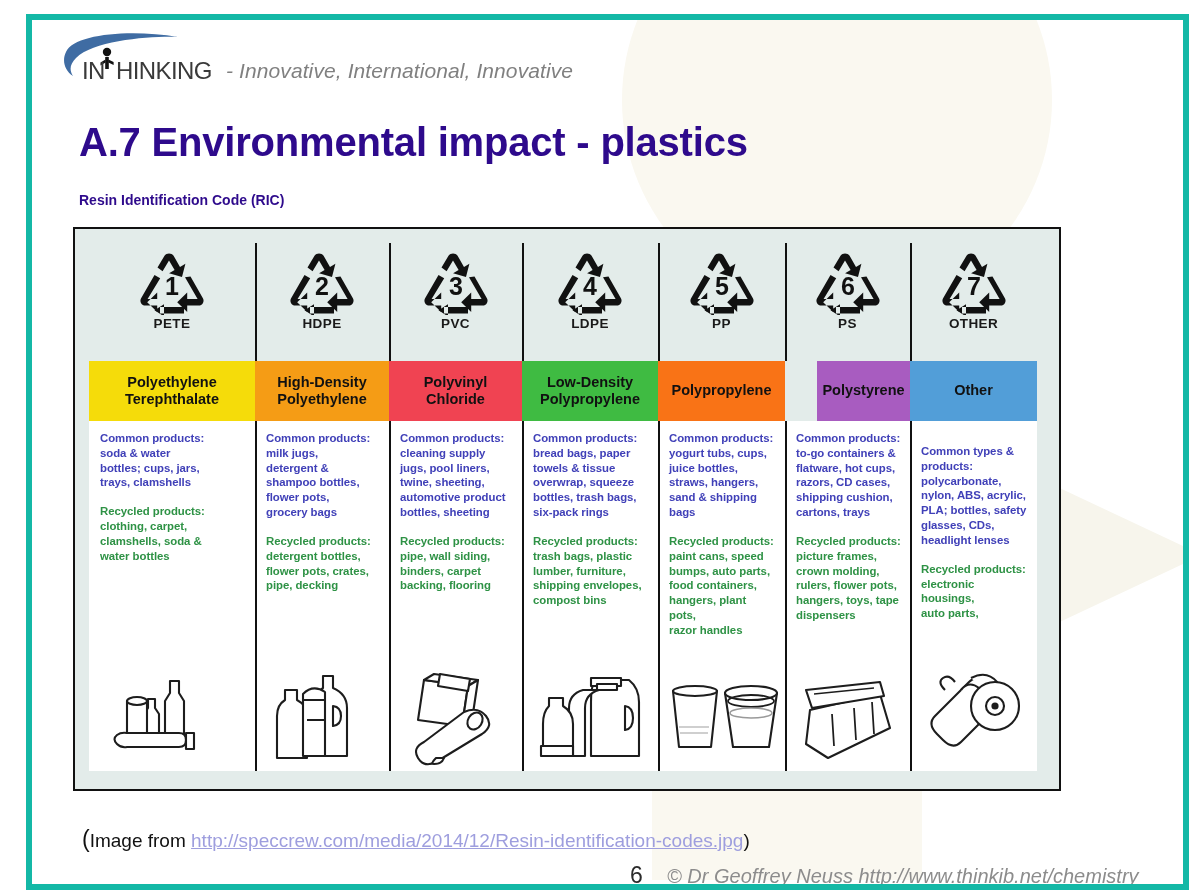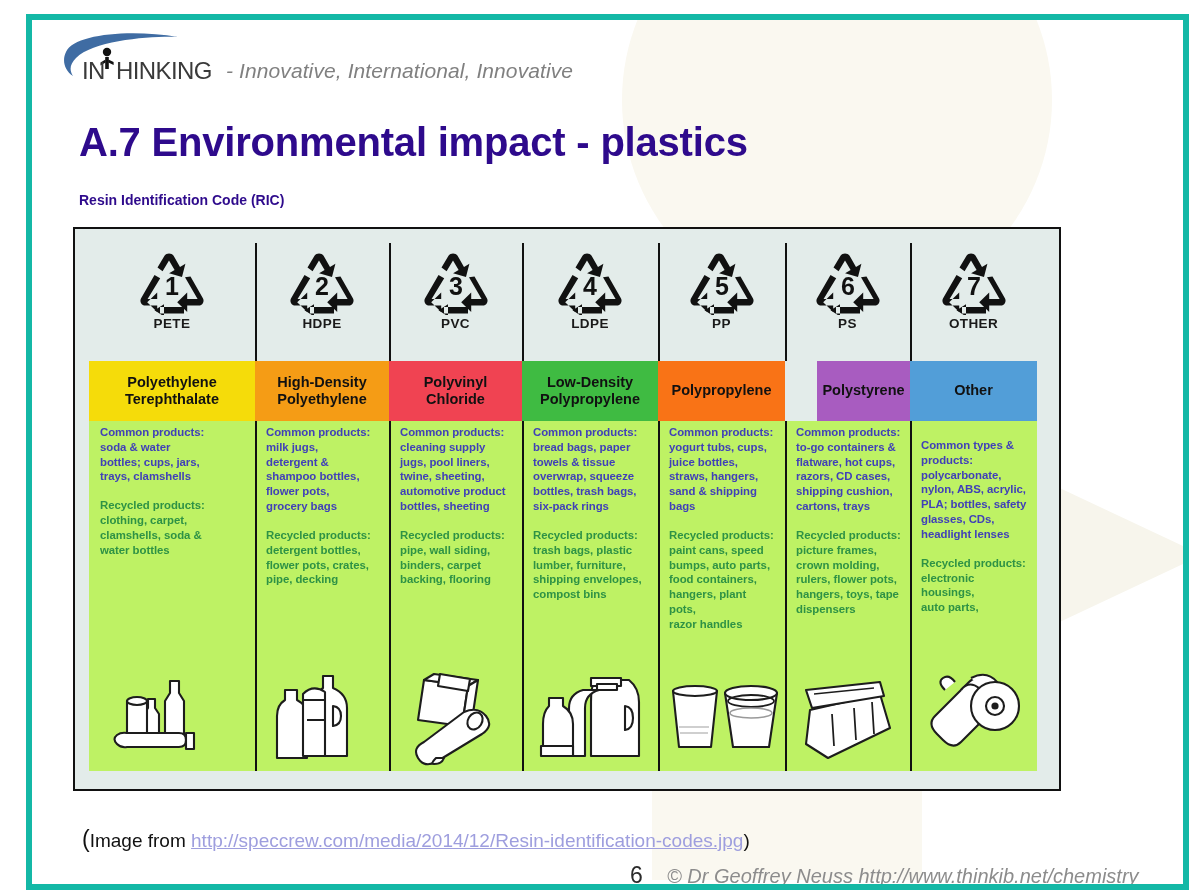--- a/index.html
+++ b/index.html
@@ -133,22 +133,22 @@
     font-size:14.5px; font-weight:bold;
     color:#111111;
     line-height:1.18;
     padding:0 3px;
     box-sizing:border-box;
     white-space:pre-line;
   }
   .body-cell{
     position:relative;
     flex:1;
-    background:#bef264;
-    padding:4px 9px 0 11px;
+    background:#ffffff;
+    padding:10px 9px 0 11px;
     box-sizing:border-box;
     overflow:hidden;
   }
   .blk{
     font-size:11.4px;
     font-weight:bold;
     line-height:1.30;
     letter-spacing:-.05px;
   }
   .blk.common{color:#4040b8;}

